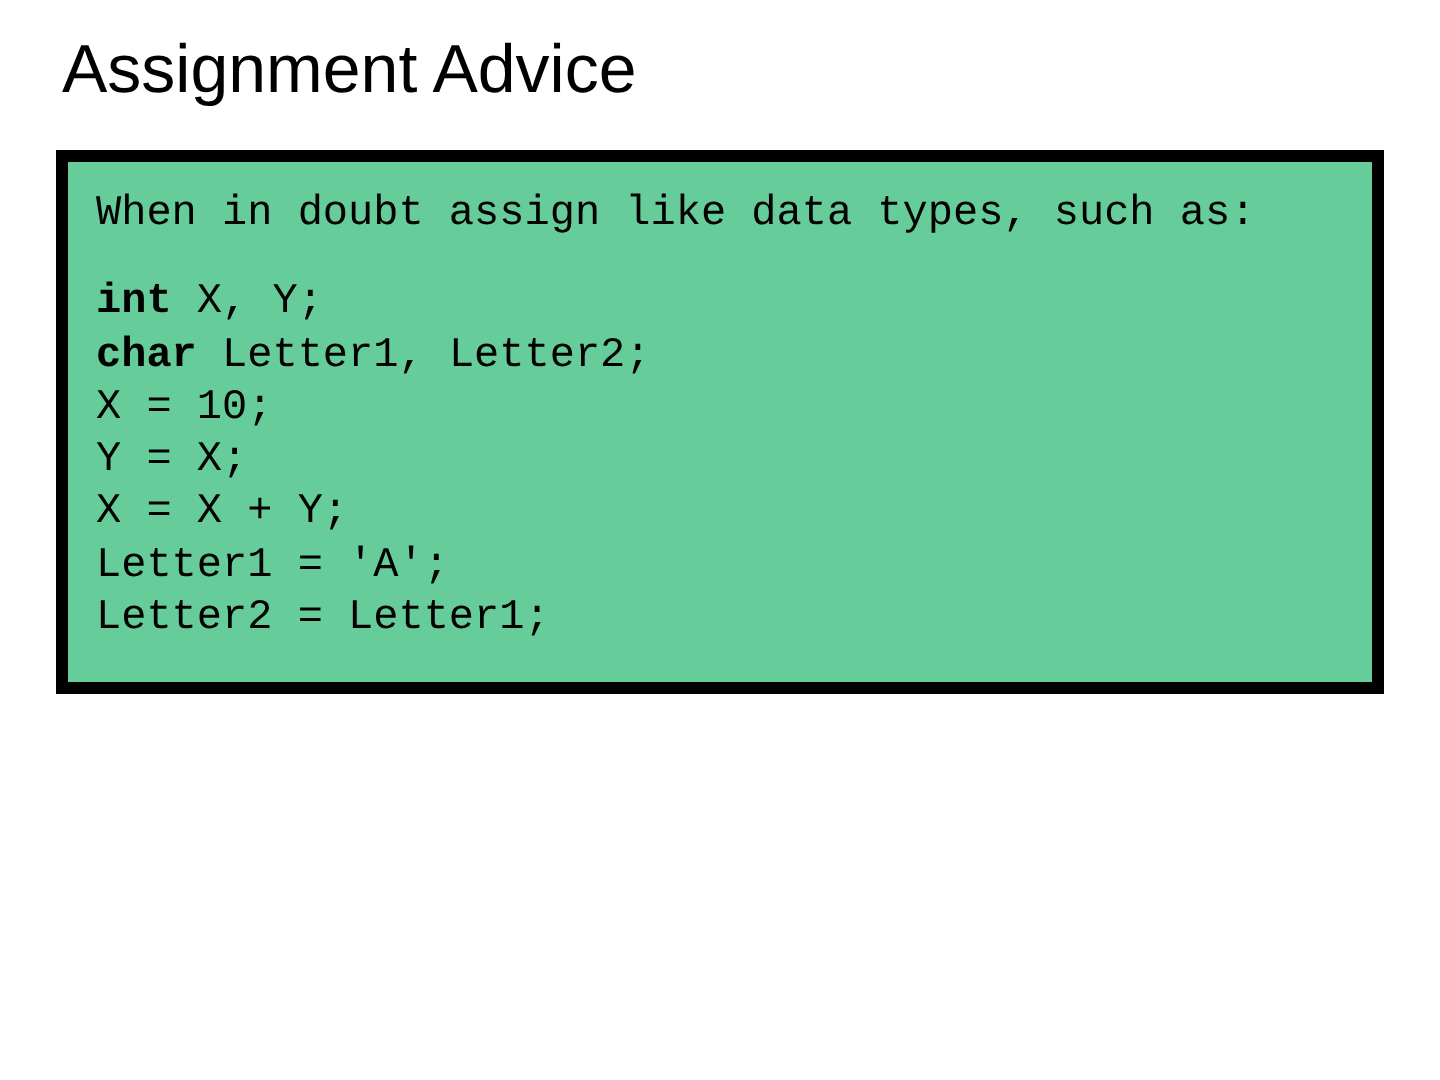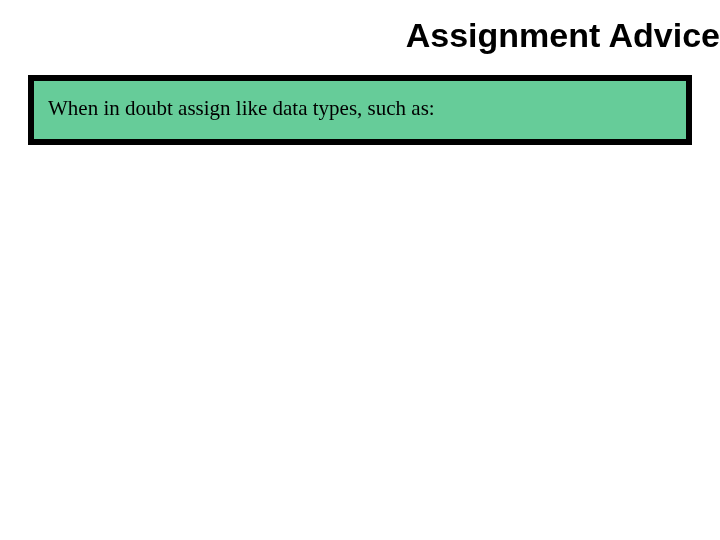--- a/index.html
+++ b/index.html
@@ -12,37 +12,37 @@
     color: #000000;
   }
   .slide {
     width: 720px;
     height: 540px;
     position: relative;
     box-sizing: border-box;
   }
   .title {
     font-size: 34px;
-    font-weight: bold;
-    text-align: right;
+    font-weight: normal;
+    text-align: left;
     padding-top: 16px;
     padding-bottom: 10px;
     margin-left: 31px;
   }
   .panel {
     margin: 10px 28px 0 28px;
     border: 6px solid #000000;
     background: #66cc99;
     padding: 14px 14px 18px 14px;
     box-sizing: border-box;
   }
   .intro, .outro {
     font-size: 21px;
     line-height: 1.25;
-    font-family: Liberation Serif, serif;
+    font-family: Liberation Mono, monospace;
   }
   .outro {
     margin-top: 18px;
   }
   pre.code {
     font-family: "Courier New", Courier, monospace;
     font-size: 21px;
     line-height: 1.25;
     margin: 18px 0 0 0;
     white-space: pre;
@@ -55,17 +55,24 @@
 <body>
 
 <div class="slide">
 
   <div class="title">Assignment Advice</div>
 
   <div class="panel">
 
     <div class="intro">When in doubt assign like data types, such as:</div>
 
+    <pre class="code"><span class="kw">int</span><span> X, Y;</span>
+<span class="kw">char</span><span> Letter1, Letter2;</span>
+<span>X = 10;</span>
+<span>Y = X;</span>
+<span>X = X + Y;</span>
+<span>Letter1 = 'A';</span>
+<span>Letter2 = Letter1;</span></pre>
 
 
   </div>
 
 </div>
 
 </body></html>

